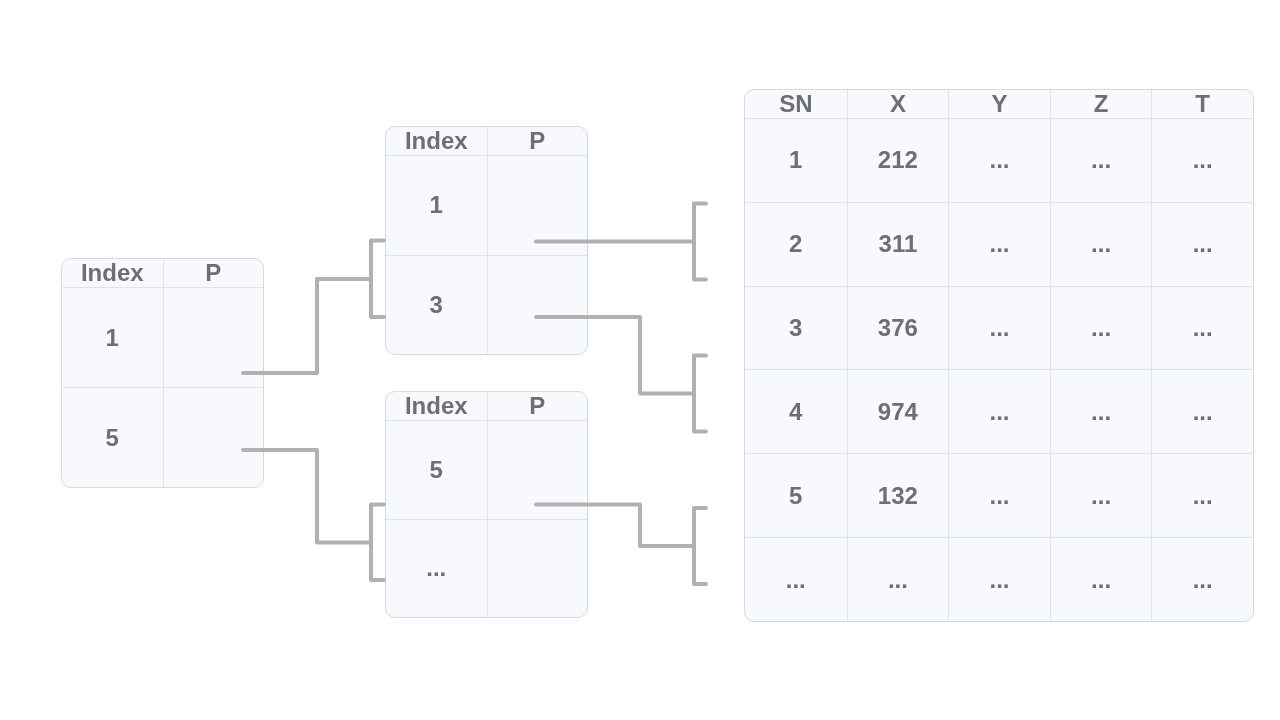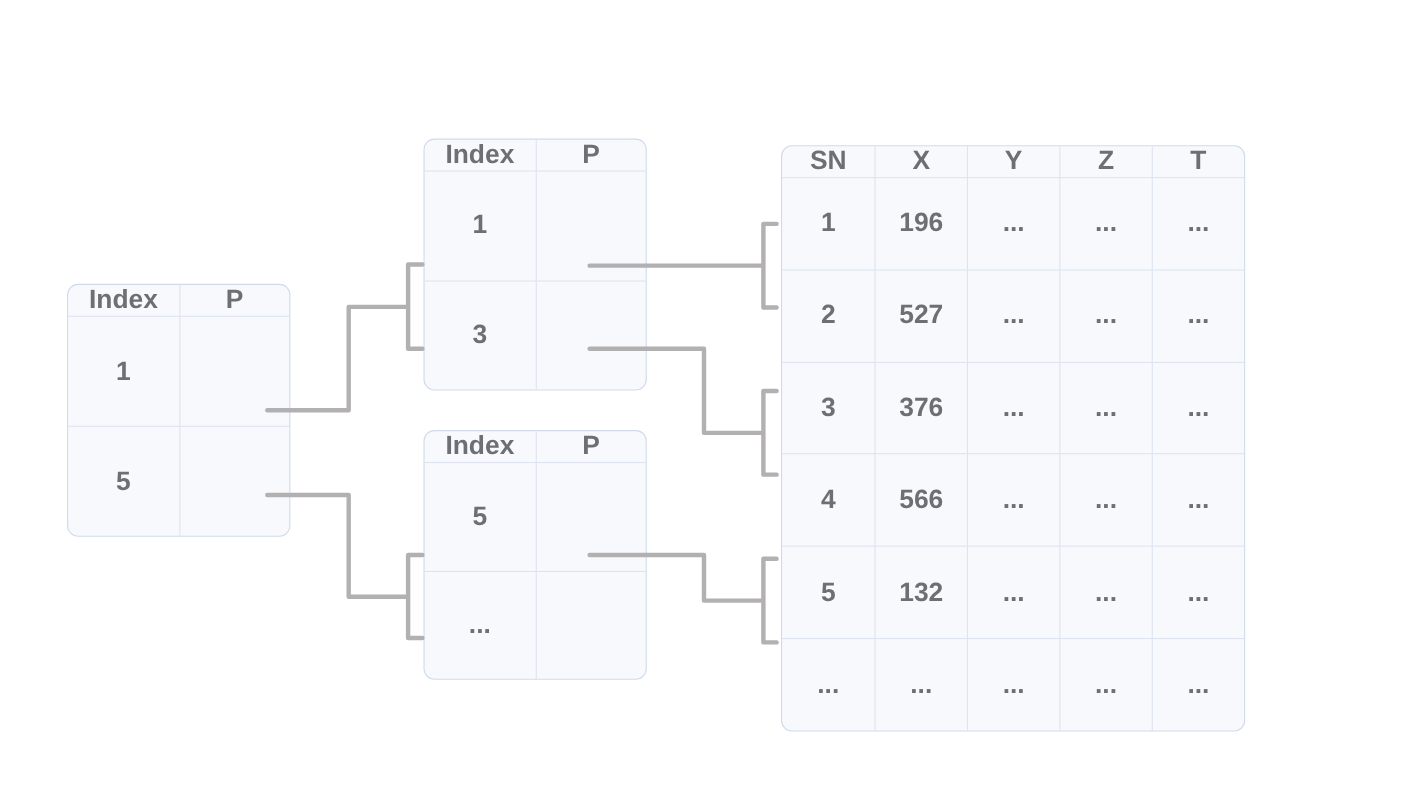--- a/index.html
+++ b/index.html
@@ -21,21 +21,21 @@
   table.dia th, table.dia td {
     padding: 0; vertical-align: middle; font-weight: bold;
     border-left: 1px solid var(--table-border, #dde4f0);
     overflow: hidden;
   }
   table.dia th:first-child, table.dia td:first-child { border-left: none; }
   table.dia tbody td { border-top: 1px solid var(--table-border, #dde4f0); }
   #t-outer        { left: 61px;  top: 258px; width: 203px; height: 230px; }
   #t-inner-top    { left: 385px; top: 126px; width: 203px; height: 229px; }
   #t-inner-bottom { left: 385px; top: 391px; width: 203px; height: 227px; }
-  #t-data         { left: 710px; top: 89px;  width: 422px; height: 533px; margin-top: 43px; }
+  #t-data         { left: 744px; top: 89px;  width: 510px; height: 533px; }
 </style>
 </head>
 <body>
 
 <div class="canvas">
 
   <svg class="connectors" width="1280" height="720" viewBox="0 0 1280 720">
     <g fill="none" stroke="#b2b0b0" stroke-width="4" stroke-linecap="round" stroke-linejoin="round">
       <path d="M243 373 H317 V279 H369"></path>
       <path d="M384 240.5 H371 V317 H384"></path>
@@ -113,42 +113,42 @@
           <th>SN</th>
           <th>X</th>
           <th>Y</th>
           <th>Z</th>
           <th>T</th>
         </tr>
       </thead>
       <tbody>
         <tr>
           <td>1</td>
-          <td>196</td>
+          <td>212</td>
           <td>...</td>
           <td>...</td>
           <td>...</td>
         </tr>
         <tr>
           <td>2</td>
-          <td>527</td>
+          <td>311</td>
           <td>...</td>
           <td>...</td>
           <td>...</td>
         </tr>
         <tr>
           <td>3</td>
           <td>376</td>
           <td>...</td>
           <td>...</td>
           <td>...</td>
         </tr>
         <tr>
           <td>4</td>
-          <td>566</td>
+          <td>974</td>
           <td>...</td>
           <td>...</td>
           <td>...</td>
         </tr>
         <tr>
           <td>5</td>
           <td>132</td>
           <td>...</td>
           <td>...</td>
           <td>...</td>

